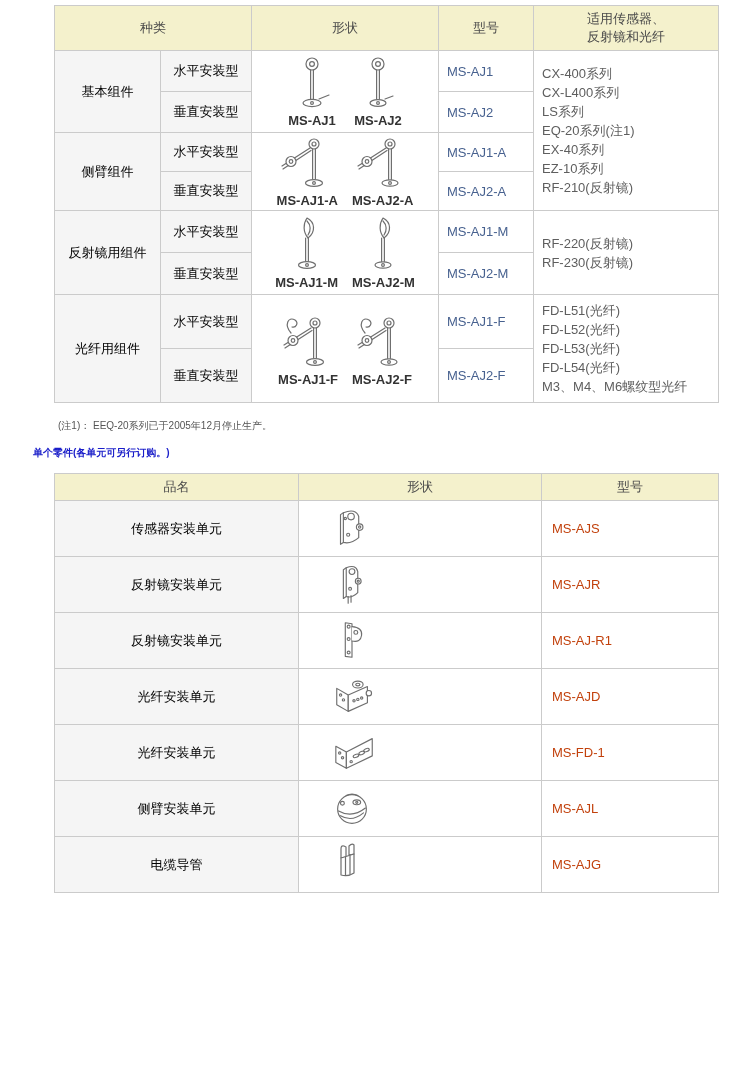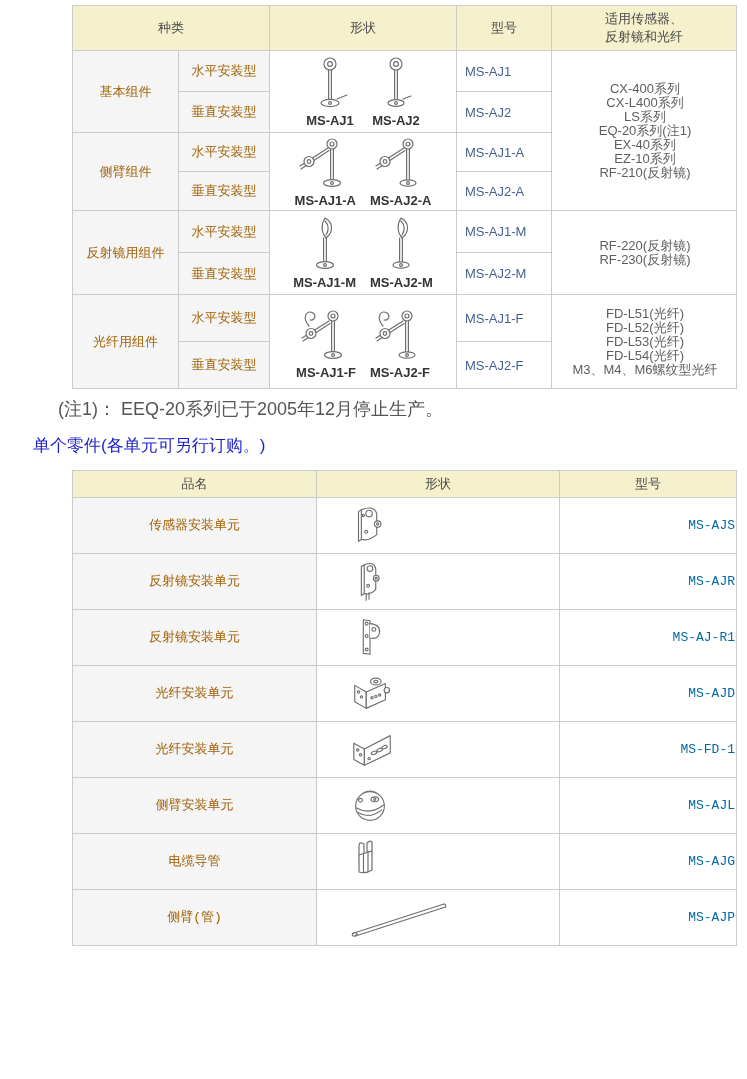--- a/index.html
+++ b/index.html
@@ -2,47 +2,47 @@
 <html><head>
 <meta charset="utf-8">
 <style>
   html,body{margin:0;padding:0;background:#ffffff;}
   body{
     width:747px;height:1079px;overflow:hidden;
     font-family:"Liberation Sans","DejaVu Sans",sans-serif;
     color:#595959;-webkit-font-smoothing:antialiased;
   }
   .page{padding-top:5px;}
-  table{border-collapse:collapse;table-layout:fixed;margin-left:72px;}
+  table{border-collapse:collapse;table-layout:fixed;margin-left:54px;}
   td,th{border:1px solid #cbcbcb;font-size:13px;overflow:hidden;}
   th{background:#f4f1cc;font-weight:normal;color:#4a4a4a;text-align:center;padding:4px 2px;}
-  .label-cell{background:#f5f5f5;text-align:center;color:#a16207;}
+  .label-cell{background:#f5f5f5;text-align:center;color:#000000;}
   .pre{white-space:pre-line;}
   
   .t1{width:664px;}
   .t1 .c1{width:106px}.t1 .c2{width:91px}.t1 .c3{width:187px}.t1 .c4{width:95px}.t1 .c5{width:185px}
   .t1 thead tr{height:37px;}
   .t1 .rA{height:41px}.t1 .rB{height:39px}.t1 .rC{height:42px}.t1 .rD{height:47px}
   .t1 td.model{color:#47618f;padding-left:8px;text-align:left;}
-  .t1 td.applicable{color:#5e5e5e;padding:6px 6px 6px 8px;text-align:center;vertical-align:middle;line-height:14px;}
+  .t1 td.applicable{color:#5e5e5e;padding:6px 6px 6px 8px;text-align:left;vertical-align:middle;line-height:19px;}
   .t1 td.shape-cell{background:#fff;vertical-align:middle;padding:2px 0;}
   .figs{display:flex;justify-content:center;align-items:flex-end;gap:14px;}
   .figs figure{margin:0;display:flex;flex-direction:column;align-items:center;}
   .figs figcaption{font-weight:bold;color:#333;font-size:13px;margin-top:1px;}
   
-  .note{margin:8px 0 0 58px;font-size:18px;color:#555;}
-  .section-title{margin:13px 0 13px 33px;font-size:17px;font-weight:normal;color:#1a1ec9;}
+  .note{margin:16px 0 0 58px;font-size:10px;color:#555;}
+  .section-title{margin:13px 0 13px 33px;font-size:10px;font-weight:bold;color:#1a1ec9;}
   
-  .t2{width:664px;font-family:Liberation Mono, monospace;}
+  .t2{width:664px;}
   .t2 .c1{width:244px}.t2 .c2{width:243px}.t2 .c3{width:177px}
   .t2 thead tr{height:27px;}
   .t2 tbody tr{height:56px;padding-left:12px;}
   .t2 td.name{line-height:18px;}
   .t2 td.shape-cell{background:#fff;padding-left:30px;vertical-align:middle;}
-  .t2 td.model{color:#0369a1;padding-left:10px;text-align:right;}
+  .t2 td.model{color:#c2410c;padding-left:10px;text-align:left;}
   
   svg.art{display:block;}
   svg.art *{stroke:#6f6f6f;stroke-width:1.2;fill:none;stroke-linecap:round;stroke-linejoin:round;}
   svg.art .f{fill:#ffffff;}
 </style>
 </head>
 <body>
 
 <div class="page">
 
@@ -363,29 +363,16 @@
         <td class="shape-cell">
           <svg class="art" width="36" height="48" viewBox="0 0 36 48">
             <path class="f" d="M12 8 Q12 4 15 5 L17 6 L17 16 L12 17 Z"></path>
             <path class="f" d="M20 5 Q23 2 25 4 L25 13 L20 14 Z"></path>
             <path class="f" d="M12 17 L25 13 L25 32 Q19 36 12 34 Z"></path>
             <path d="M16.5 16 L16.5 34 M21 14.5 L21 33.5"></path>
           </svg>
         </td>
         <td class="model">MS-AJG</td>
       </tr>
-      <tr>
-        <td class="label-cell name">
-            <div>侧臂(管)</div>
-          </td>
-        <td class="shape-cell">
-          <svg class="art" width="104" height="42" viewBox="0 0 104 42">
-            <path d="M7 36 L97 7 M8.5 39 L98.5 10"></path>
-            <path d="M97 7 Q99.5 7.5 98.5 10"></path>
-            <ellipse class="f" cx="7.6" cy="37.4" rx="2.4" ry="1.6" transform="rotate(-18 7.6 37.4)"></ellipse>
-          </svg>
-        </td>
-        <td class="model">MS-AJP</td>
-      </tr>
     </tbody>
   </table>
 
 </div>
 
 </body></html>

